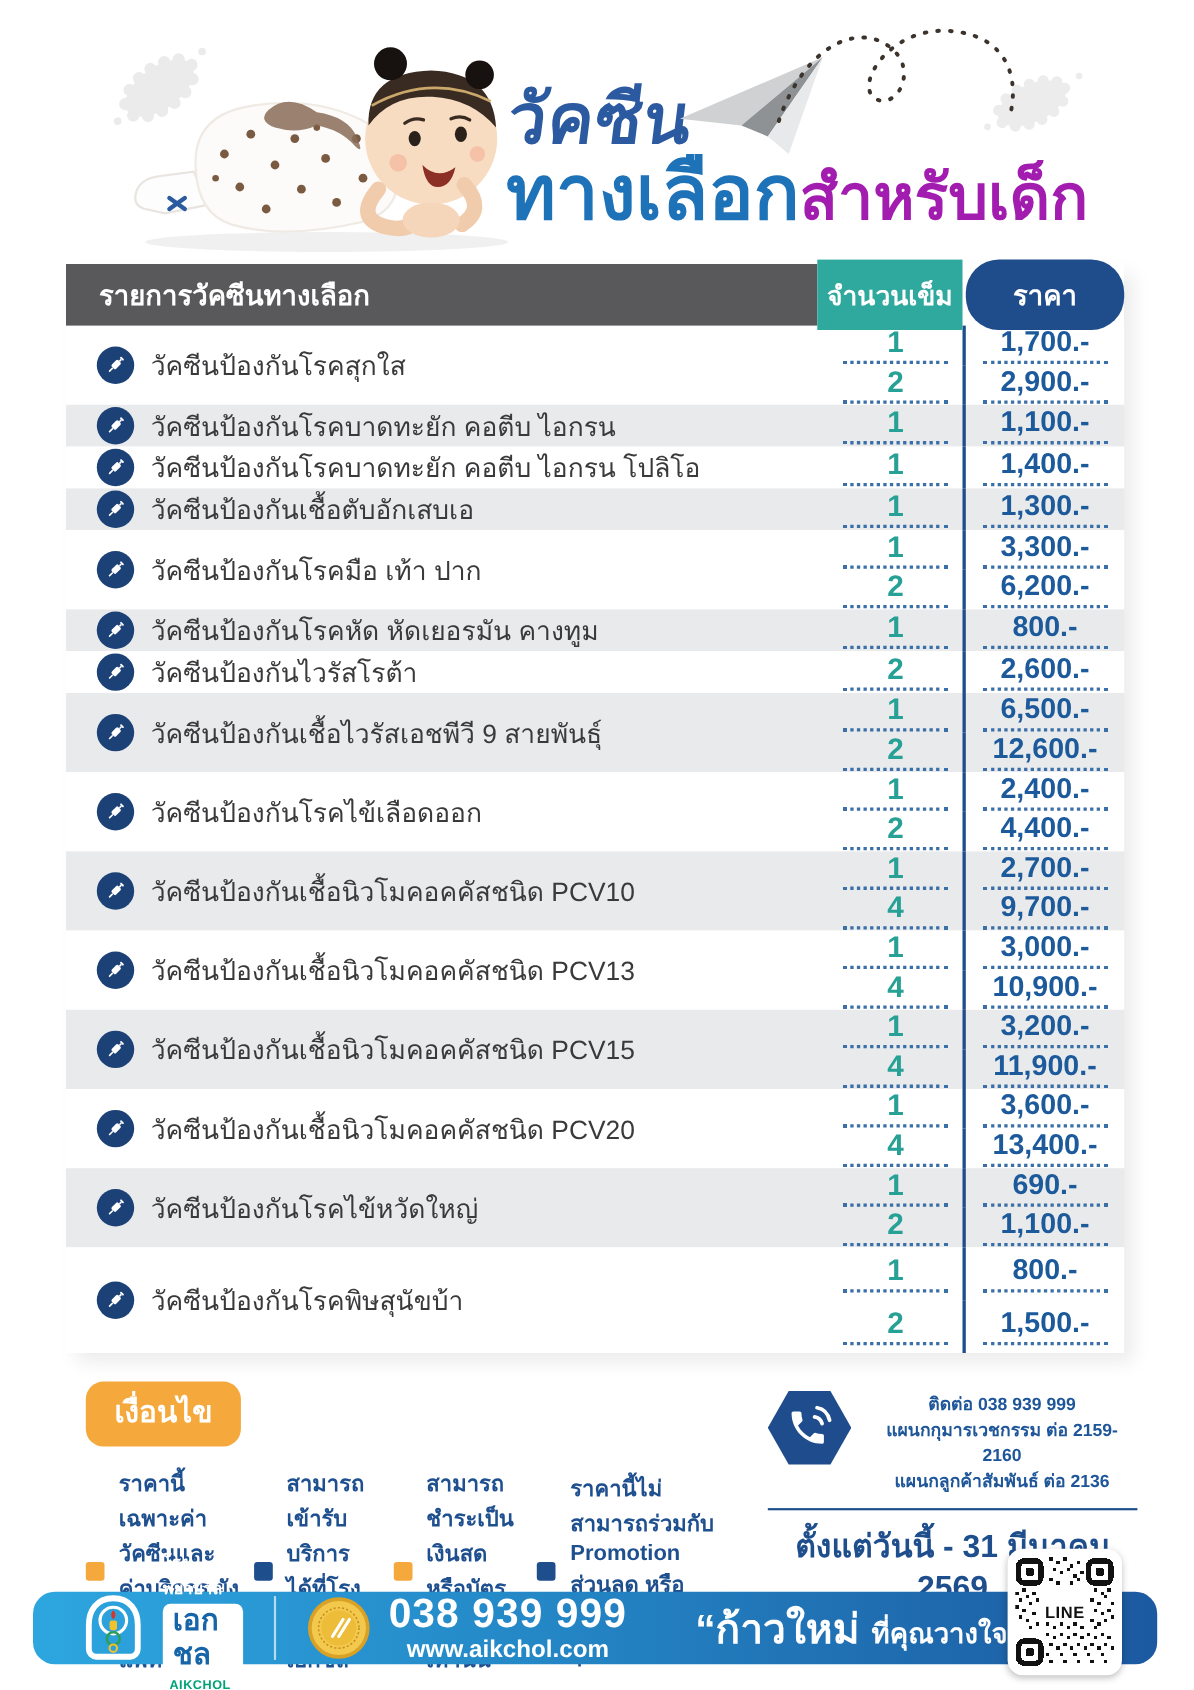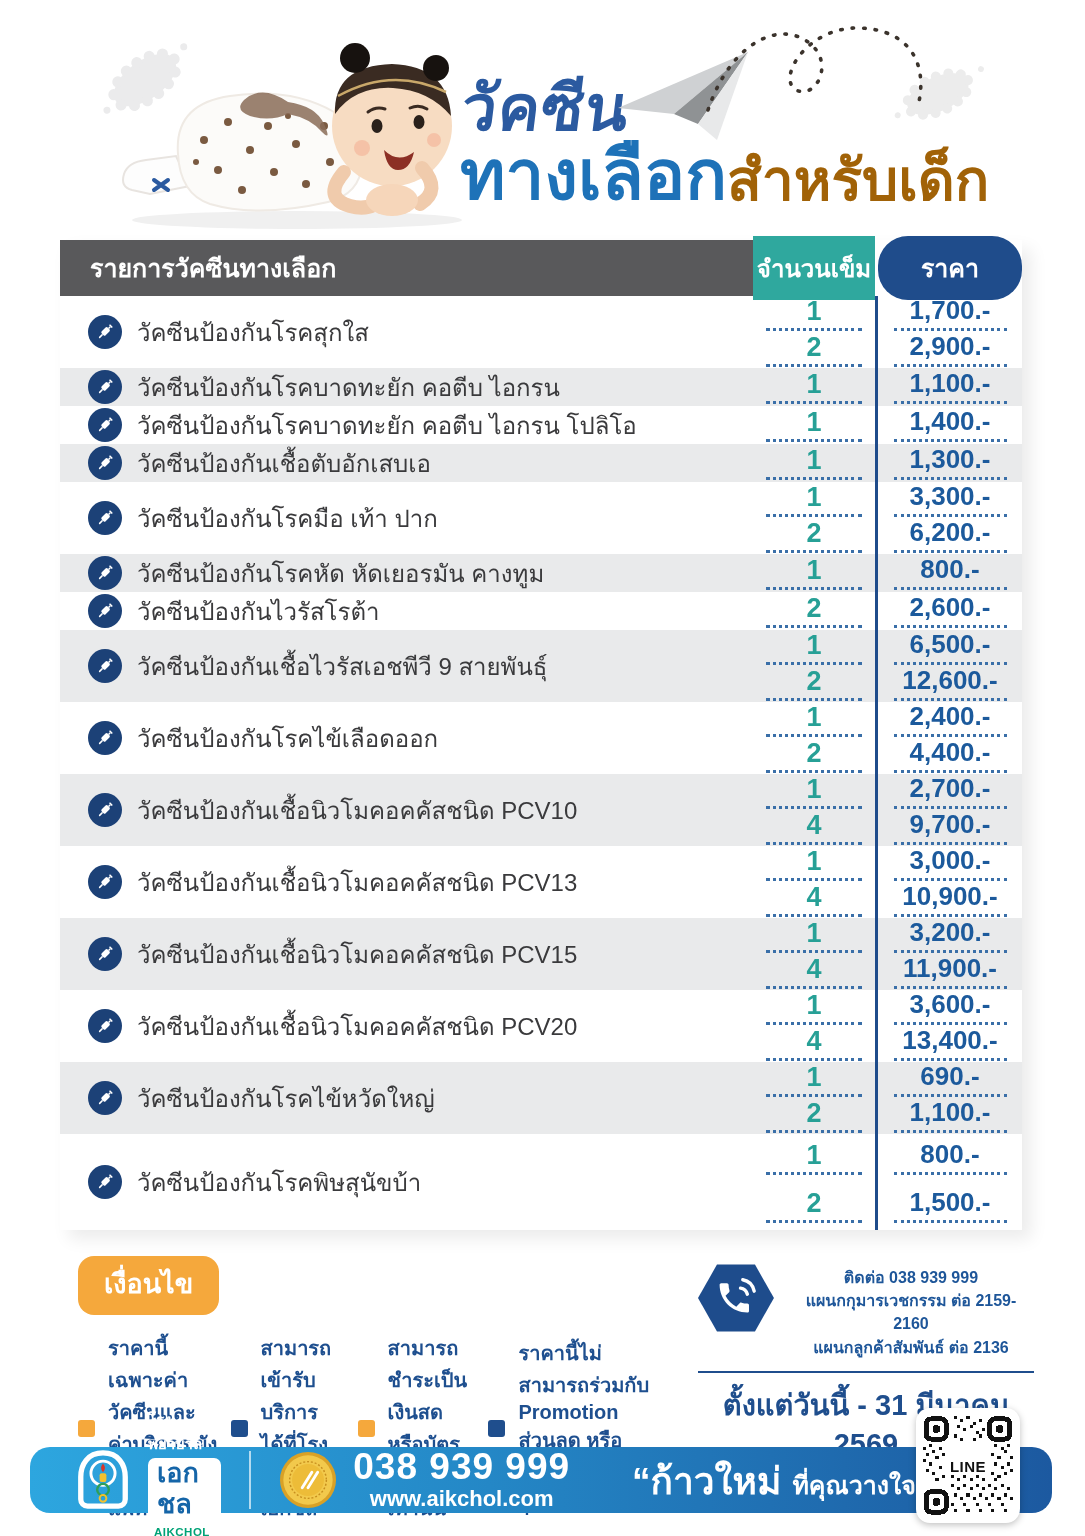--- a/index.html
+++ b/index.html
@@ -10,27 +10,27 @@
   
   .germ { position:absolute; }
   .germ-left { left:88px; top:34px; transform:rotate(-6deg); }
   .germ-right { left:888px; top:48px; transform:rotate(10deg); }
   .baby { position:absolute; left:92px; top:22px; }
   .title-l1 { position:absolute; left:462px; top:58px; font-size:63px; font-weight:700; color:#2B5AA0; transform:skewX(-7deg); letter-spacing:1px; }
   .plane { position:absolute; left:618px; top:52px; }
   .trail { position:absolute; left:700px; top:14px; }
   .title-l2 { position:absolute; left:460px; top:138px; display:flex; align-items:flex-end; white-space:nowrap; }
   .t2a { font-size:69px; font-weight:800; color:#1E72B8; line-height:1.1; }
-  .t2b { font-size:57px; font-weight:800; color:#a16207; line-height:1.2; }
+  .t2b { font-size:57px; font-weight:800; color:#a21caf; line-height:1.2; }
 
   
   .vtable { position:absolute; left:60px; top:240px; width:962px; box-shadow:9px 9px 16px rgba(0,0,0,.08); }
   .thead { display:flex; height:56px; }
   .th-name { flex:1; background:#59595B; color:#fff; font-size:25px; font-weight:700; display:flex; align-items:center; padding-left:30px; }
-  .th-dose { width:122px; background:#2FA89E; color:#fff; font-size:24px; font-weight:700; display:flex; align-items:center; justify-content:center; height:64px; margin-top:-4px; position:relative; z-index:2; }
+  .th-dose { width:132px; background:#2FA89E; color:#fff; font-size:24px; font-weight:700; display:flex; align-items:center; justify-content:center; height:64px; margin-top:-4px; position:relative; z-index:2; }
   .th-gap { width:3px; background:transparent; }
   .th-price { width:144px; background:#1F4C8B; color:#fff; font-size:25px; font-weight:700; display:flex; align-items:center; justify-content:center; height:64px; margin-top:-4px; position:relative; z-index:2;border-radius:30px; }
   .row { display:flex; background:#fff; }
   .row.alt { background:#E9EAEB; }
   .h1 { height:38px; } .h2 { height:72px; } .hL { height:96px; }
   .name { flex:1; display:flex; align-items:center; gap:15px; padding-left:28px; font-size:24px; font-weight:500; color:#3A3A3C; }
   .syr { width:34px; height:34px; border-radius:50%; background:#1C4177; display:flex; align-items:center; justify-content:center; flex:none; }
   .ent-col { width:269px; display:flex; flex-direction:column; }
   .entry { flex:1; display:flex; }
   .dose { width:122px; display:flex; align-items:center; justify-content:center; }

